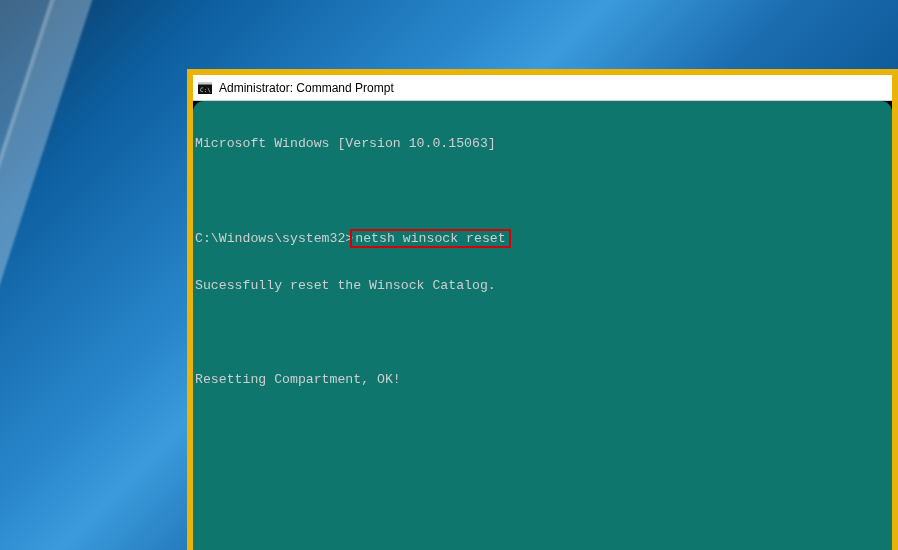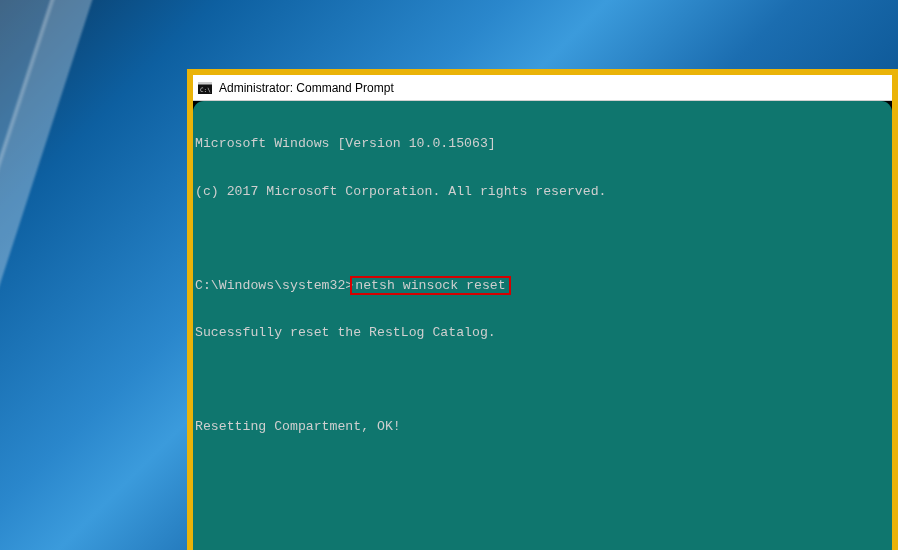--- a/index.html
+++ b/index.html
@@ -104,24 +104,23 @@
       <svg width="14" height="12" viewBox="0 0 14 12">
         <rect x="0" y="0" width="14" height="12" fill="#111"></rect>
         <rect x="0" y="0" width="14" height="2.5" fill="#ccc"></rect>
         <text x="2" y="9.5" font-size="6" fill="#ccc" font-family="monospace">C:\</text>
       </svg>
     </span>
     <span class="title">Administrator: Command Prompt</span>
   </div>
   <div class="terminal">
     <div class="line"><span>Microsoft Windows [Version 10.0.15063]</span></div>
-    <div class="line"><span>(c) 2017 Microsoft Corporation. All rights reserved.</span></div>
     <div class="line"><span></span></div>
     <div class="line"><span>C:\Windows\system32&gt;</span><span class="hl">netsh winsock reset</span></div>
-    <div class="line"><span>Sucessfully reset the RestLog Catalog.</span></div>
+    <div class="line"><span>Sucessfully reset the Winsock Catalog.</span></div>
     <div class="line"><span></span></div>
     <div class="line"><span>Resetting Compartment, OK!</span></div>
     
     
     
     
     
     
     
     

